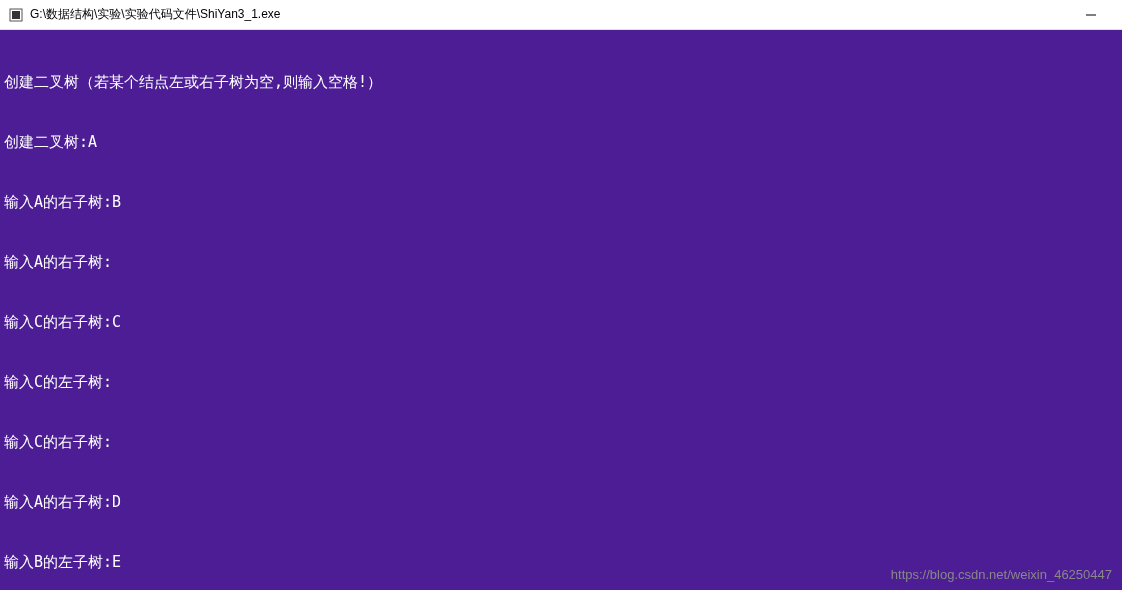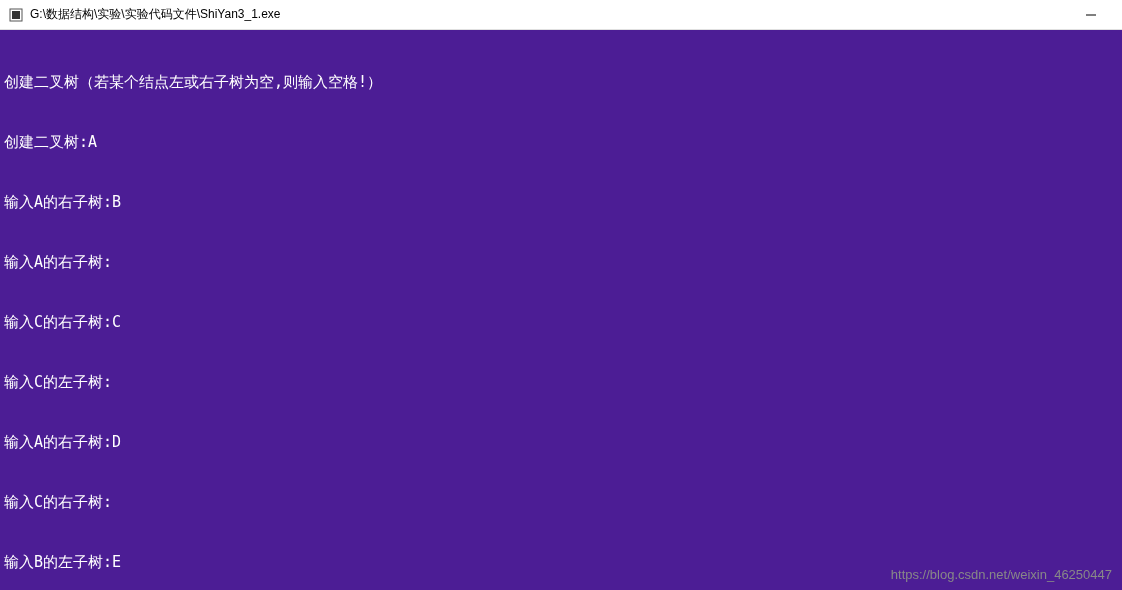--- a/index.html
+++ b/index.html
@@ -95,22 +95,22 @@
   </div>
 </div>
 
 <div class="console-area">
   <span class="console-line">创建二叉树（若某个结点左或右子树为空,则输入空格!）</span>
   <span class="console-line">创建二叉树:A</span>
   <span class="console-line">输入A的右子树:B</span>
   <span class="console-line">输入A的右子树:</span>
   <span class="console-line">输入C的右子树:C</span>
   <span class="console-line">输入C的左子树:</span>
+  <span class="console-line">输入C的右子树:</span>
   <span class="console-line">输入A的右子树:D</span>
-  <span class="console-line">输入C的右子树:</span>
   <span class="console-line">输入B的左子树:E</span>
   
   
   
   
   
   <span class="console-line"></span>
   
   <span class="console-line"></span>
   

